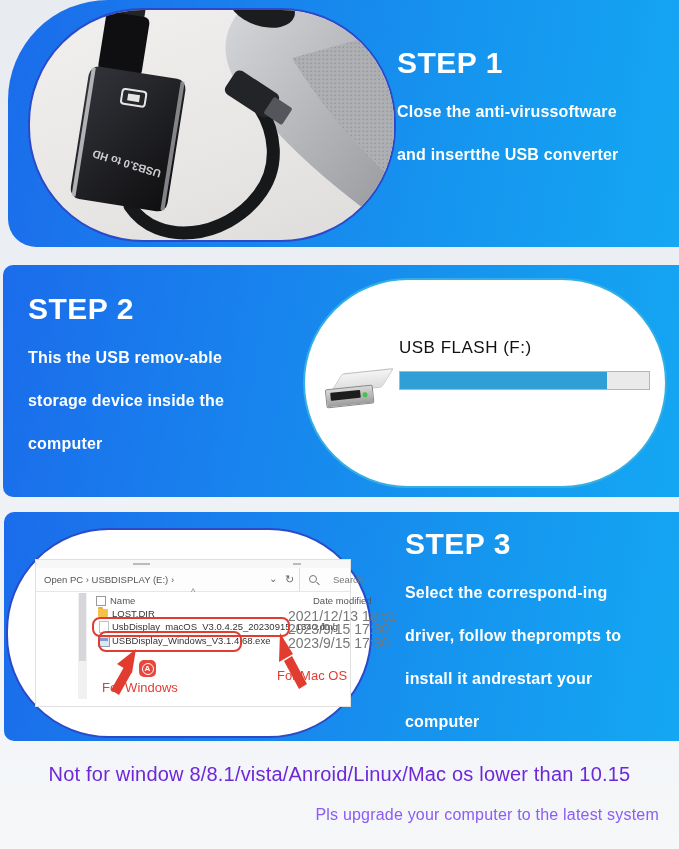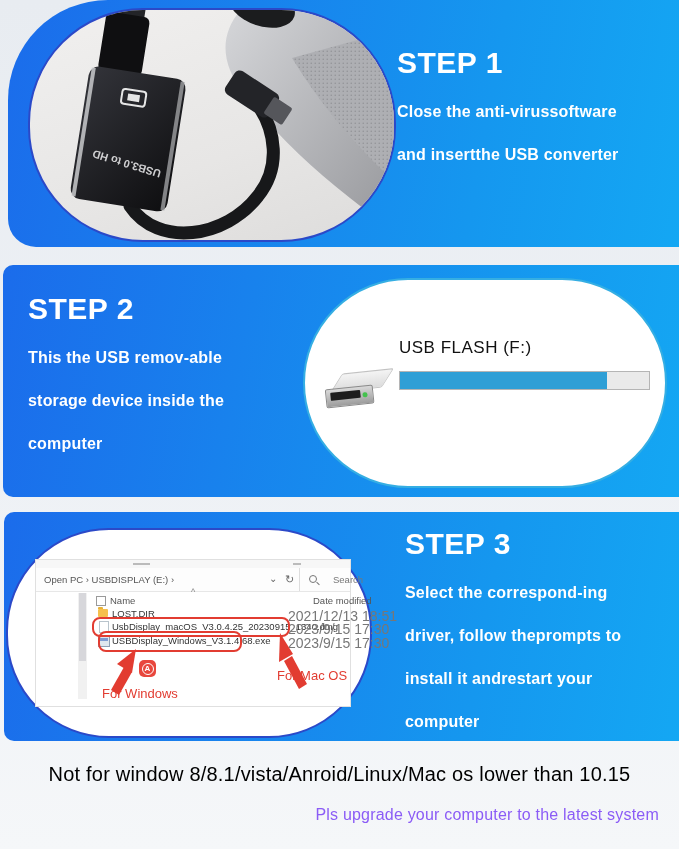--- a/index.html
+++ b/index.html
@@ -71,21 +71,21 @@
   .icon-file{position:absolute;left:63px;top:1px;width:8px;height:10px;background:#fff;border:1px solid #b9c4cc;}
   .icon-exe{position:absolute;left:62px;top:2px;width:10px;height:9px;background:#dfe7ee;border:1px solid #8fa0b5;}
   .icon-exe::after{content:"";position:absolute;left:1px;top:1px;width:8px;height:3px;background:#7f9bd1;}
   .redbox{position:absolute;border:2px solid #e23c31;border-radius:8px;}
   .annot{position:absolute;color:#e23c31;font-size:13px;font-weight:500;white-space:nowrap;}
   .appicon{position:absolute;left:131px;top:130px;width:17px;height:17px;background:#e8473d;border-radius:5px;}
   .appicon span{position:absolute;left:2.5px;top:2.5px;width:10px;height:10px;border:1px solid #fff;border-radius:50%;color:#fff;font-size:8px;line-height:10px;text-align:center;font-weight:700;}
   .arrow-svg{position:absolute;left:0;top:0;width:366px;height:210px;pointer-events:none;}
 
   
-  .foot1{position:absolute;left:0;top:763px;width:100%;text-align:center;font-size:20px;color:#000000;letter-spacing:.2px;}
+  .foot1{position:absolute;left:0;top:763px;width:100%;text-align:center;font-size:20px;color:#6d28d9;letter-spacing:.2px;}
   .foot2{position:absolute;right:20px;top:806px;font-size:16px;color:#8b5cf6;letter-spacing:.2px;}
 </style>
 </head>
 <body>
 
 <div class="band band1">
 
   <div class="photo-pill">
     <svg viewBox="0 0 364 230" width="364" height="230">
       <defs>
@@ -211,21 +211,21 @@
       <g fill="#e23c31" stroke="none">
         <path d="M 103,160 L 116,137 L 124,142 L 111,165 Z"></path>
         <path d="M 128,119 L 124,143 L 109,134 Z"></path>
         <path d="M 299,154 L 284,126 L 276,131 L 291,159 Z"></path>
         <path d="M 272,103 L 285,124 L 271,132 Z"></path>
       </g>
     </svg>
     <div class="appicon">
       <span>A</span>
     </div>
-    <div class="annot" style="left:94px;top:156px;text-align:right;">For Windows</div>
+    <div class="annot" style="left:94px;top:150px;text-align:right;">For Windows</div>
     <div class="annot" style="left:269px;top:138px;">For Mac OS</div>
   </div>
 
   <div class="step3-text">
     <p class="step-title">STEP 3</p>
     <p class="step-line">Select the correspond-ing</p>
     <p class="step-line">driver, follow theprompts to</p>
     <p class="step-line">install it andrestart your</p>
     <p class="step-line">computer</p>
   </div>

